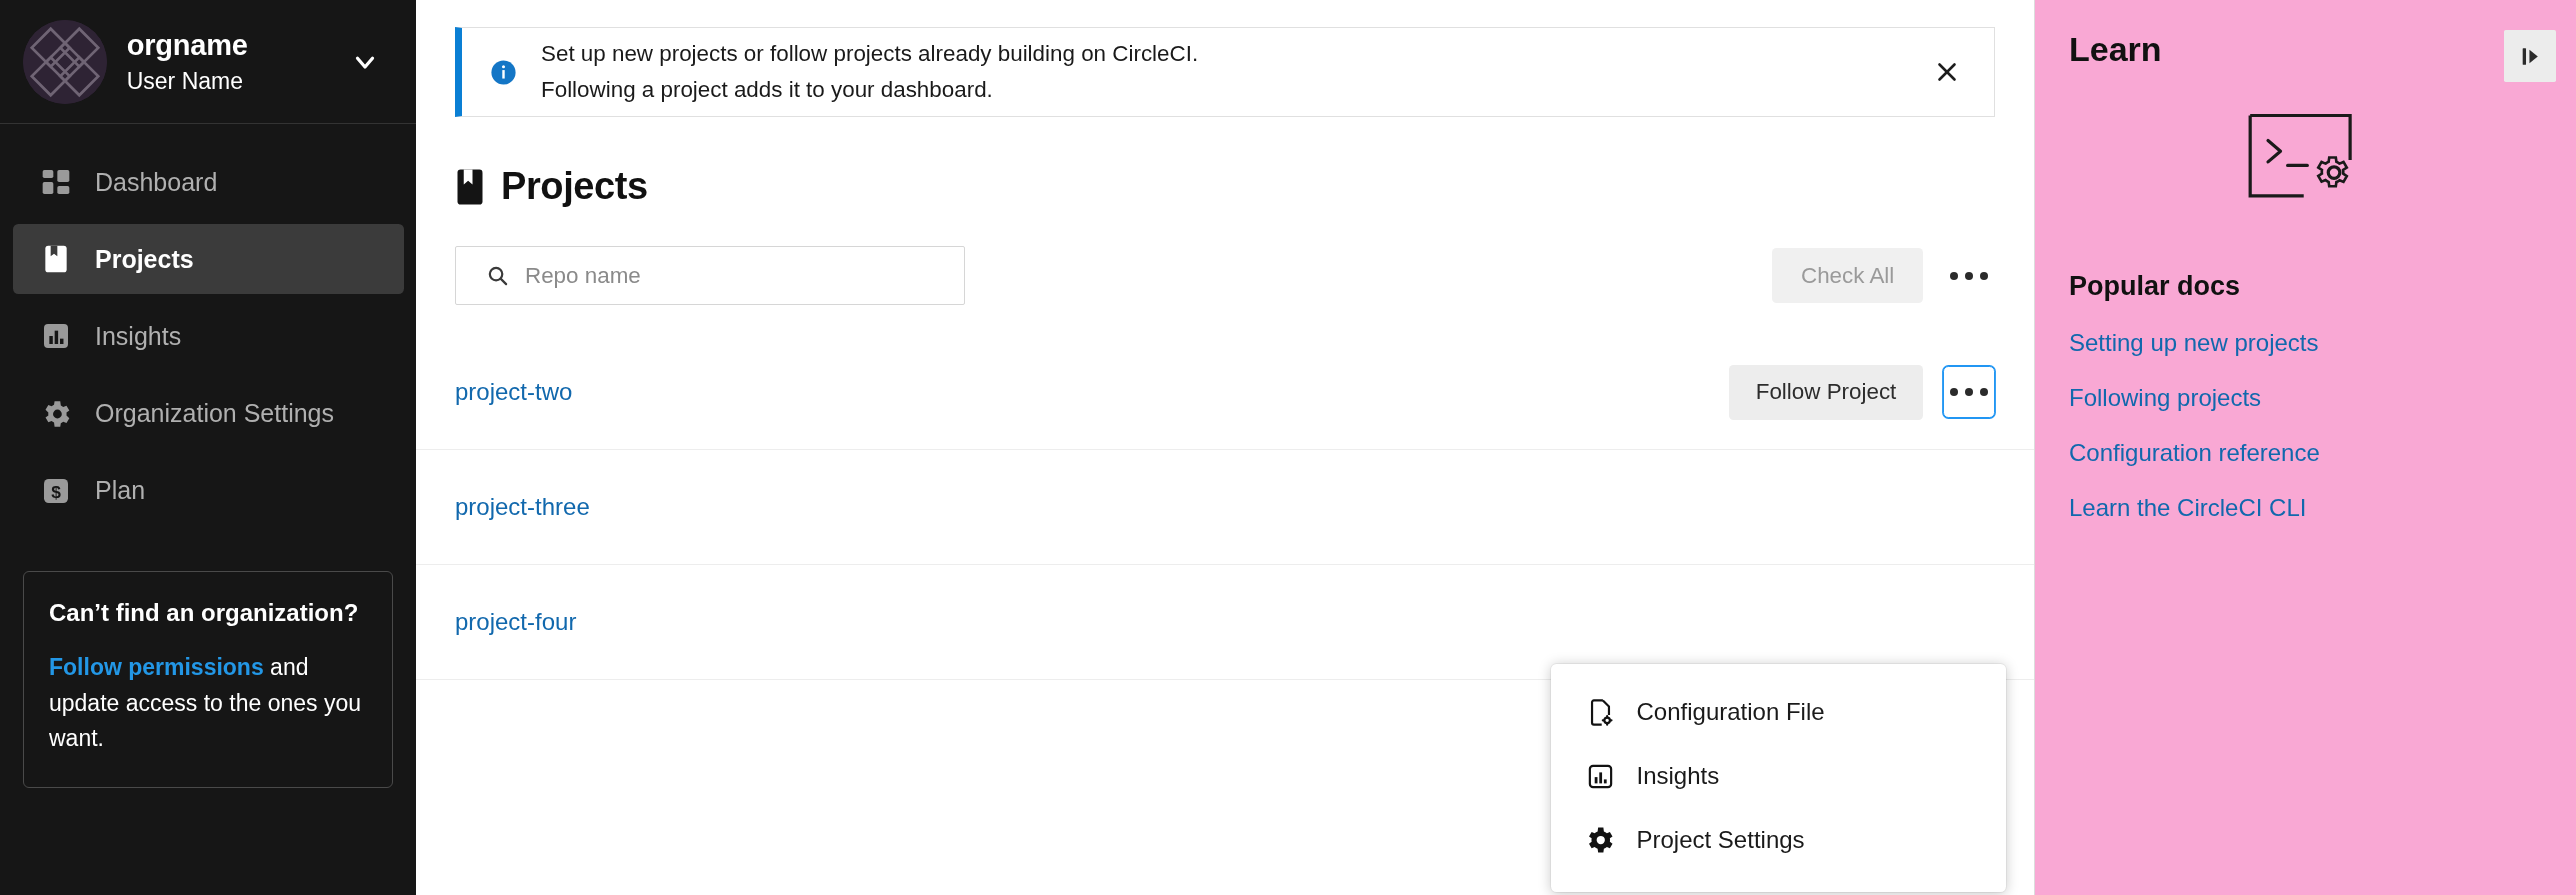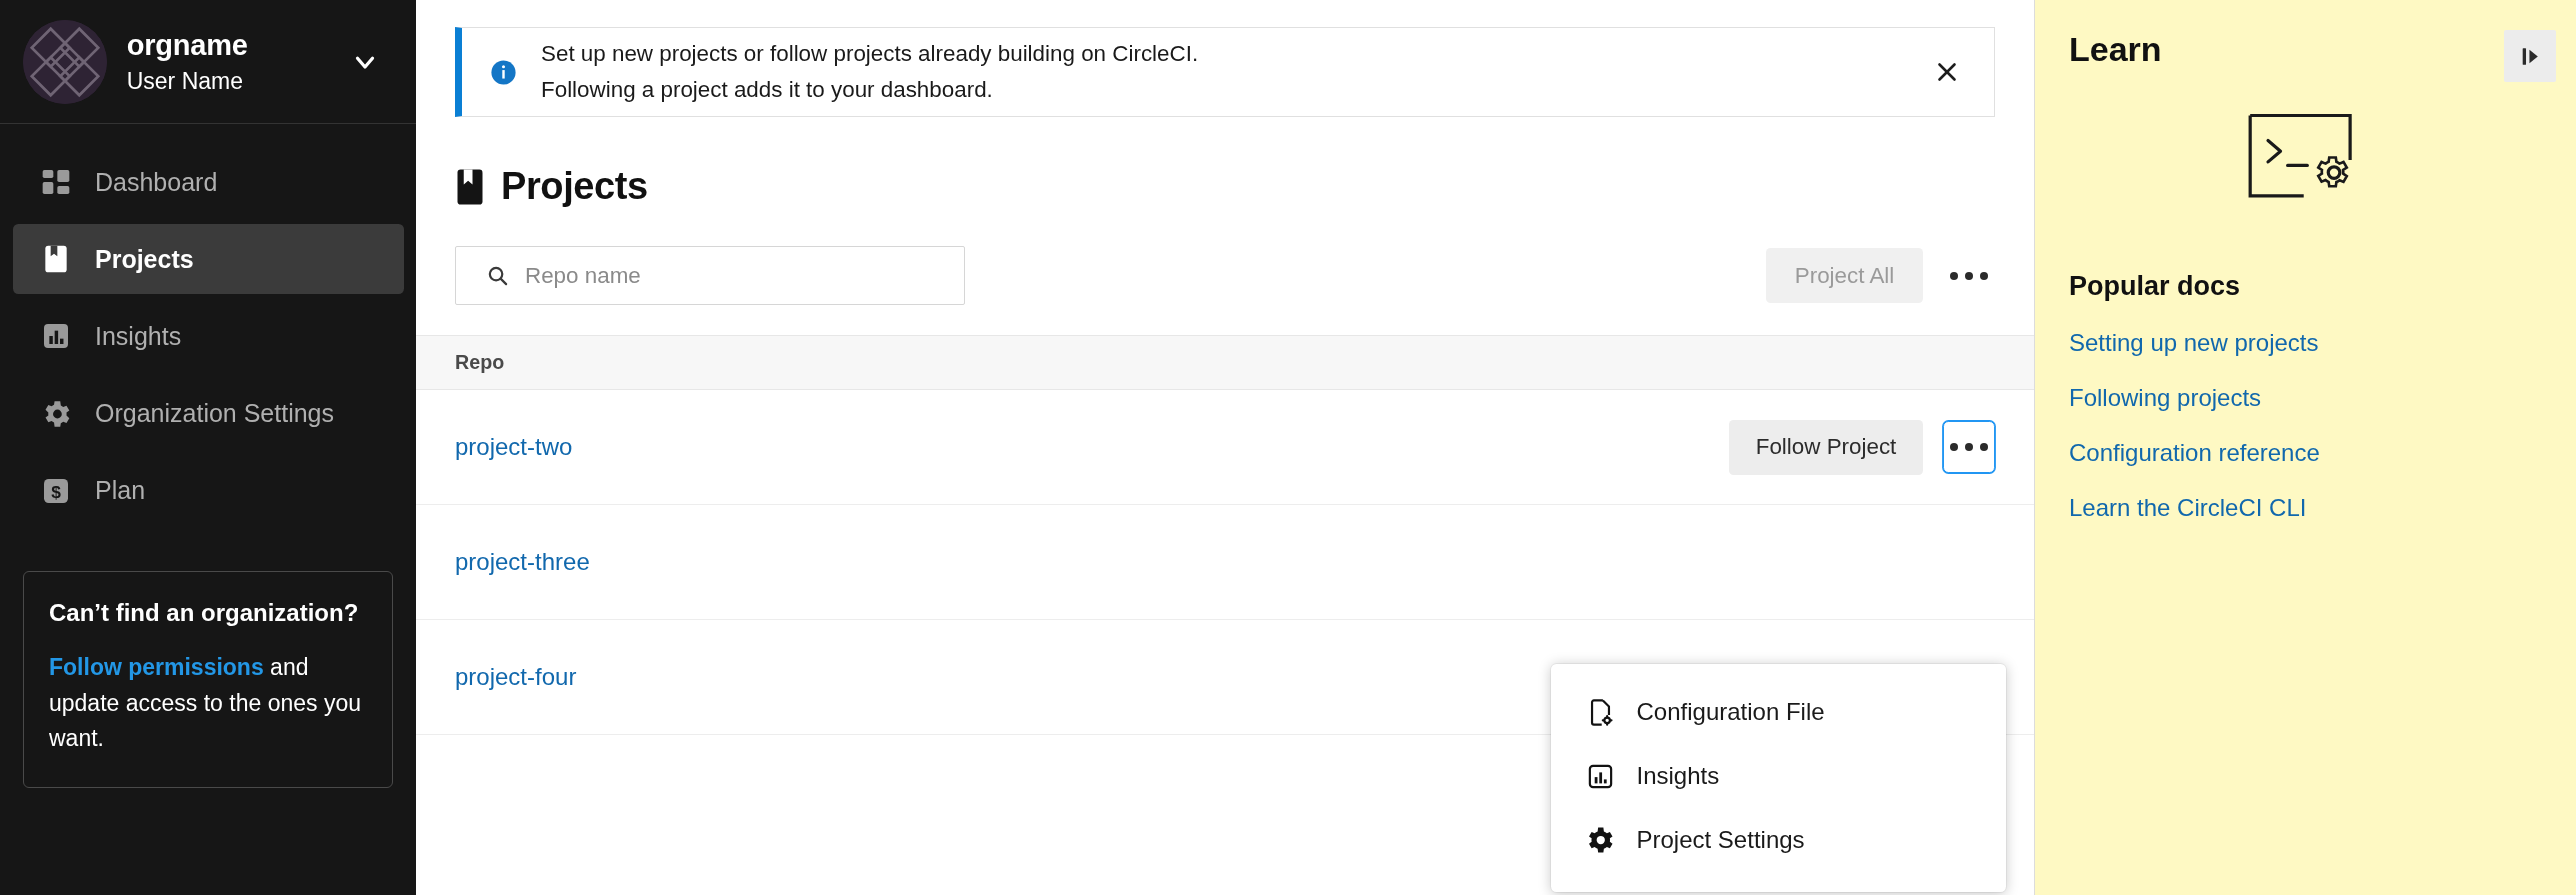--- a/index.html
+++ b/index.html
@@ -141,21 +141,21 @@
     padding: 16px 0 19.7px 0; z-index: 50;
   }
   .dd-item {
     display:flex; align-items:center; height: 64px; padding: 0 34px; cursor:pointer;
   }
   .dd-ico { width: 30px; height:30px; flex:0 0 30px; margin-right: 21.5px; display:flex; align-items:center; justify-content:center;}
   .dd-label { font-size: 24px; color:#1a1a1a; }
 
   
   .right {
-    width: 542px; flex:0 0 542px; height:895px; background:#fef9c3;
+    width: 542px; flex:0 0 542px; height:895px; background:#f9a8d4;
     border-left:0.9px solid #dcdcdc; position:relative; padding: 30px 34px 0 34px;
   }
   .learn-title { font-size: 34px; font-weight:bold; color:#111; }
   .collapse-btn {
     position:absolute; right: 19.7px; top: 30px;
     width: 52px; height:52px; background:#ececec; border:none; cursor:pointer;
     display:flex; align-items:center; justify-content:center; border-radius:1.8px;
   }
   .learn-art { display:flex; justify-content:center; margin-top: 34px; }
   .popular-title { font-size: 27px; font-weight:bold; color:#111; margin-top: 52px; }
@@ -295,32 +295,29 @@
         <div class="search-box">
           <span class="search-ico">
             <svg width="23" height="23" viewBox="0 0 24 24" fill="none" stroke="#3a3a3a" stroke-width="2.3" stroke-linecap="round">
                 <circle cx="10.5" cy="10.5" r="6.5"></circle>
                 <line x1="15.5" y1="15.5" x2="21" y2="21"></line>
               </svg>
           </span>
           <input class="search-input" type="text" placeholder="Repo name" style="">
         </div>
         <div class="toolbar-spacer"></div>
-        <button class="btn btn-follow-all">Project All</button>
+        <button class="btn btn-follow-all">Check All</button>
         <button class="kebab">
           <span class="dot"></span>
             <span class="dot"></span>
             <span class="dot"></span>
         </button>
       </div>
 
       <div class="table">
-        <div class="thead">
-          <div class="th">Repo</div>
-        </div>
 
 
         <div class="trow">
           <div class="repo-cell">
             <a class="repo-link" href="#">project-two</a>
           </div>
           <div class="row-spacer"></div>
           <button class="btn btn-follow">Follow Project</button>
           <button class="kebab active">
             <span class="dot"></span>

